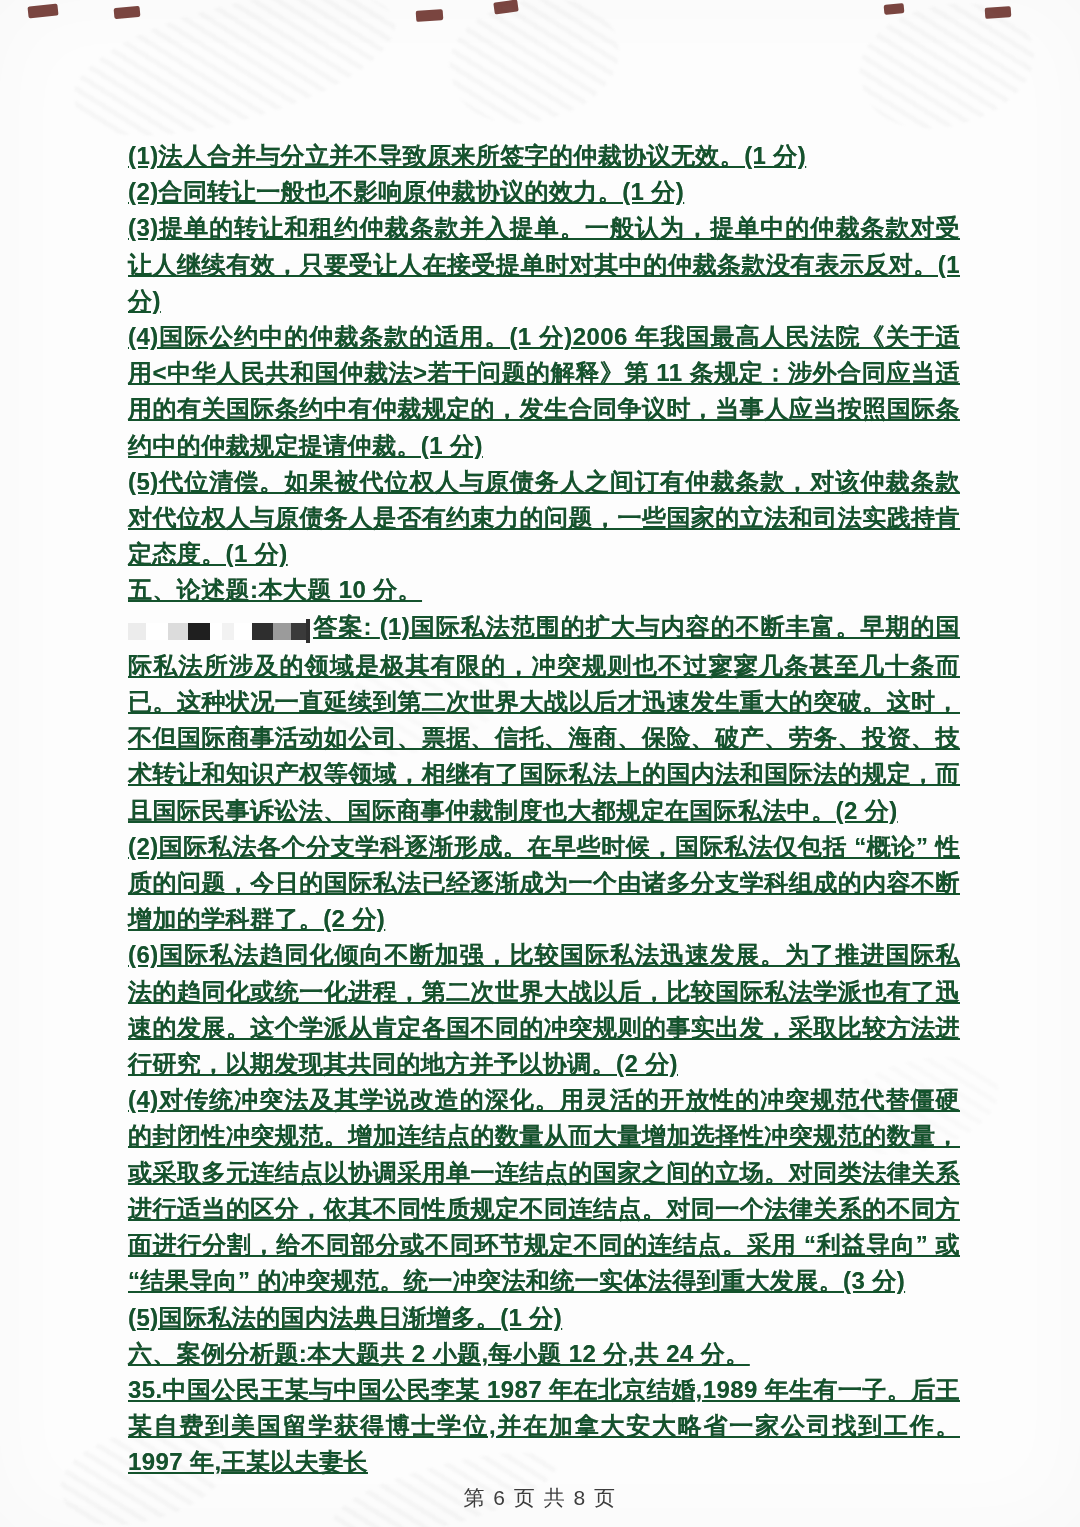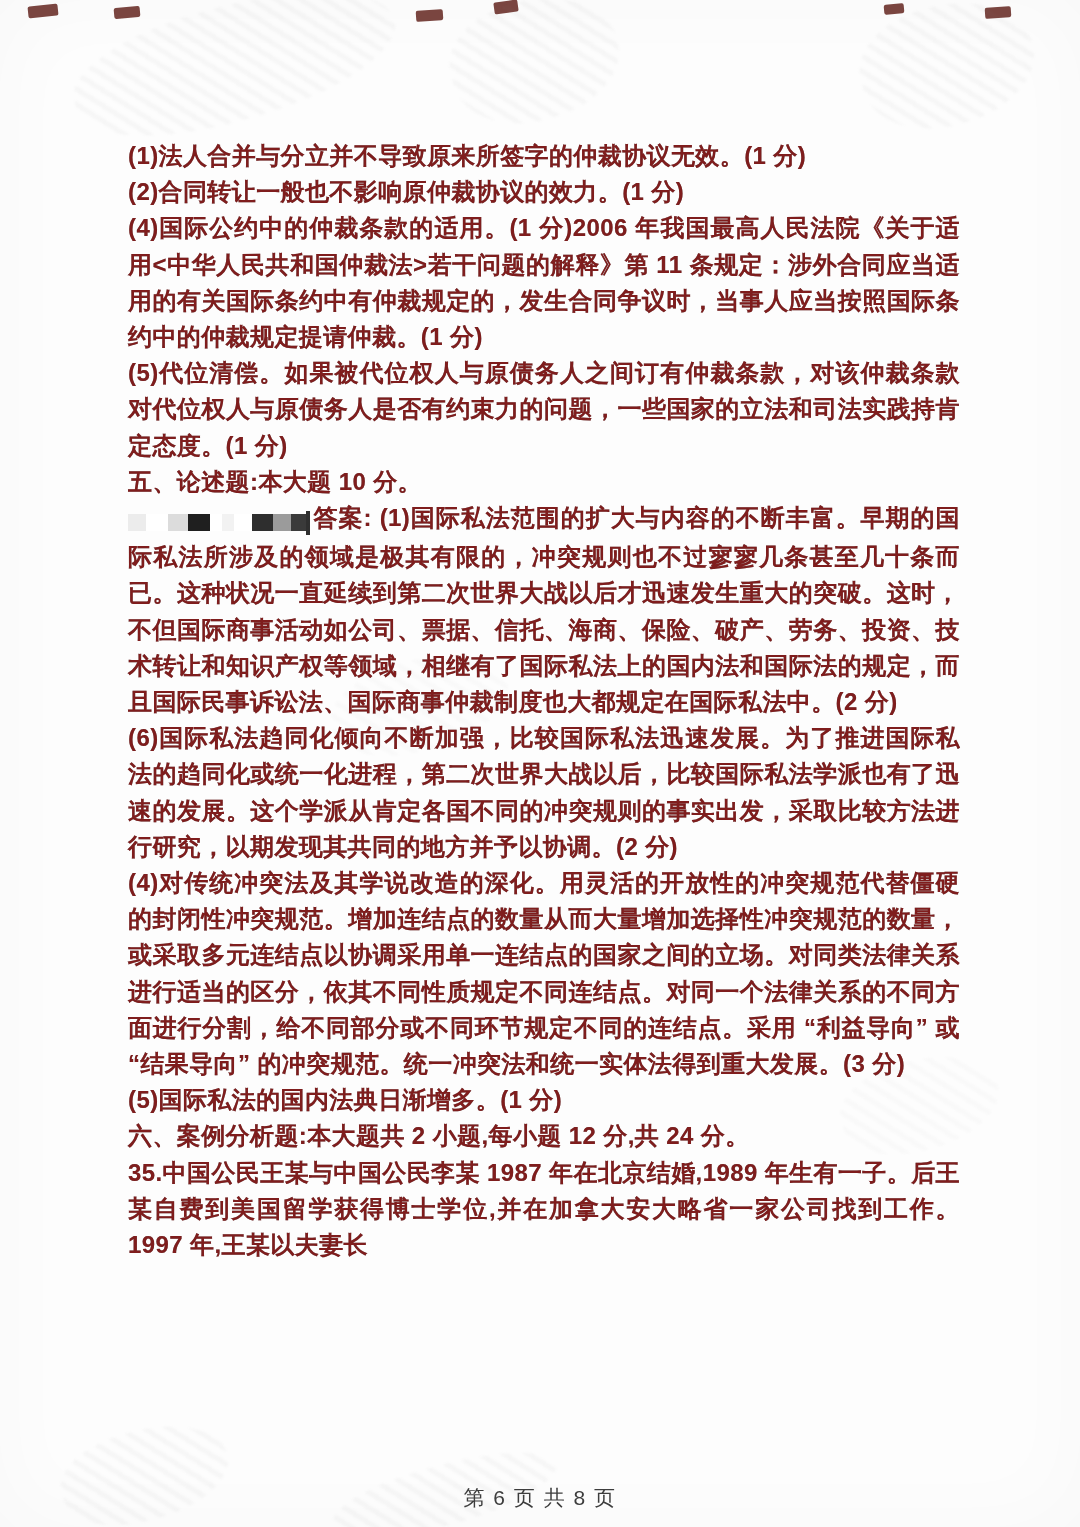--- a/index.html
+++ b/index.html
@@ -30,23 +30,24 @@
   }
   .content {
     position: absolute;
     left: 128px;
     top: 138px;
     width: 832px;
     font-size: 24px;
     line-height: 36.2px;
     font-weight: 600;
     letter-spacing: 0.4px;
-    color: #7f1d1d;
+    color: #14532d;
     text-align: justify;
     text-shadow: 0 0 0.6px rgba(44,44,44,0.55);
+    text-decoration: underline;
   }
   .para { margin: 0; padding: 0; }
   .mosaic { display: inline-block; white-space: nowrap; margin-right: 3px; vertical-align: -3px; }
   .mblock { display: inline-block; vertical-align: middle; }
   .footer {
     position: absolute;
     left: 0; right: 0;
     top: 1484px;
     text-align: center;
     font-size: 21px;
@@ -73,24 +74,26 @@
   <div class="wm" style="left:450px; top:0px;    width:170px; height:120px;"></div>
   <div class="wm" style="left:860px; top:5px;    width:175px; height:120px;"></div>
   <div class="wm" style="left:330px; top:660px;  width:180px; height:90px; opacity:0.6;"></div>
   <div class="wm" style="left:840px; top:1060px; width:160px; height:90px; opacity:0.6;"></div>
   <div class="wm" style="left:60px;  top:1430px; width:170px; height:90px;"></div>
   <div class="wm" style="left:330px; top:1465px; width:230px; height:60px;"></div>
 
   <div class="content">
     <p class="para">(1)法人合并与分立并不导致原来所签字的仲裁协议无效。(1 分)</p>
     <p class="para">(2)合同转让一般也不影响原仲裁协议的效力。(1 分)</p>
+    <p class="para">(3)提单的转让和租约仲裁条款并入提单。一般认为，提单中的仲裁条款对受让人继续有效，只要受让人在接受提单时对其中的仲裁条款没有表示反对。(1 分)</p>
     <p class="para">(4)国际公约中的仲裁条款的适用。(1 分)2006 年我国最高人民法院《关于适用&lt;中华人民共和国仲裁法&gt;若干问题的解释》第 11 条规定：涉外合同应当适用的有关国际条约中有仲裁规定的，发生合同争议时，当事人应当按照国际条约中的仲裁规定提请仲裁。(1 分)</p>
     <p class="para">(5)代位清偿。如果被代位权人与原债务人之间订有仲裁条款，对该仲裁条款对代位权人与原债务人是否有约束力的问题，一些国家的立法和司法实践持肯定态度。(1 分)</p>
     <p class="para">五、论述题:本大题 10 分。</p>
     <p class="para"><span class="mosaic" id="mosaic"><span class="mblock" style="width: 18px; height: 17px; background: rgb(236, 236, 236);"></span><span class="mblock" style="width: 22px; height: 17px; background: rgb(255, 255, 255);"></span><span class="mblock" style="width: 20px; height: 17px; background: rgb(220, 220, 220);"></span><span class="mblock" style="width: 22px; height: 17px; background: rgb(31, 31, 31);"></span><span class="mblock" style="width: 12px; height: 17px; background: rgb(255, 255, 255);"></span><span class="mblock" style="width: 12px; height: 17px; background: rgb(242, 242, 242);"></span><span class="mblock" style="width: 18px; height: 17px; background: rgb(255, 255, 255);"></span><span class="mblock" style="width: 21px; height: 17px; background: rgb(46, 46, 46);"></span><span class="mblock" style="width: 18px; height: 17px; background: rgb(155, 155, 155);"></span><span class="mblock" style="width: 15px; height: 17px; background: rgb(58, 58, 58);"></span><span class="mblock" style="width: 4px; height: 24px; background: rgb(47, 47, 47);"></span></span><span>答案: </span><span>(1)国际私法范围的扩大与内容的不断丰富。早期的国际私法所涉及的领域是极其有限的，冲突规则也不过寥寥几条甚至几十条而已。这种状况一直延续到第二次世界大战以后才迅速发生重大的突破。这时，不但国际商事活动如公司、票据、信托、海商、保险、破产、劳务、投资、技术转让和知识产权等领域，相继有了国际私法上的国内法和国际法的规定，而且国际民事诉讼法、国际商事仲裁制度也大都规定在国际私法中。(2 分)</span></p>
+    <p class="para">(2)国际私法各个分支学科逐渐形成。在早些时候，国际私法仅包括 “概论” 性质的问题，今日的国际私法已经逐渐成为一个由诸多分支学科组成的内容不断增加的学科群了。(2 分)</p>
     <p class="para">(6)国际私法趋同化倾向不断加强，比较国际私法迅速发展。为了推进国际私法的趋同化或统一化进程，第二次世界大战以后，比较国际私法学派也有了迅速的发展。这个学派从肯定各国不同的冲突规则的事实出发，采取比较方法进行研究，以期发现其共同的地方并予以协调。(2 分)</p>
     <p class="para">(4)对传统冲突法及其学说改造的深化。用灵活的开放性的冲突规范代替僵硬的封闭性冲突规范。增加连结点的数量从而大量增加选择性冲突规范的数量，或采取多元连结点以协调采用单一连结点的国家之间的立场。对同类法律关系进行适当的区分，依其不同性质规定不同连结点。对同一个法律关系的不同方面进行分割，给不同部分或不同环节规定不同的连结点。采用 “利益导向” 或 “结果导向” 的冲突规范。统一冲突法和统一实体法得到重大发展。(3 分)</p>
     <p class="para">(5)国际私法的国内法典日渐增多。(1 分)</p>
     <p class="para">六、案例分析题:本大题共 2 小题,每小题 12 分,共 24 分。</p>
     <p class="para">35.中国公民王某与中国公民李某 1987 年在北京结婚,1989 年生有一子。后王某自费到美国留学获得博士学位,并在加拿大安大略省一家公司找到工作。1997 年,王某以夫妻长</p>
   </div>
 
   <div class="footer">第 6 页 共 8 页</div>
 
 </div>

